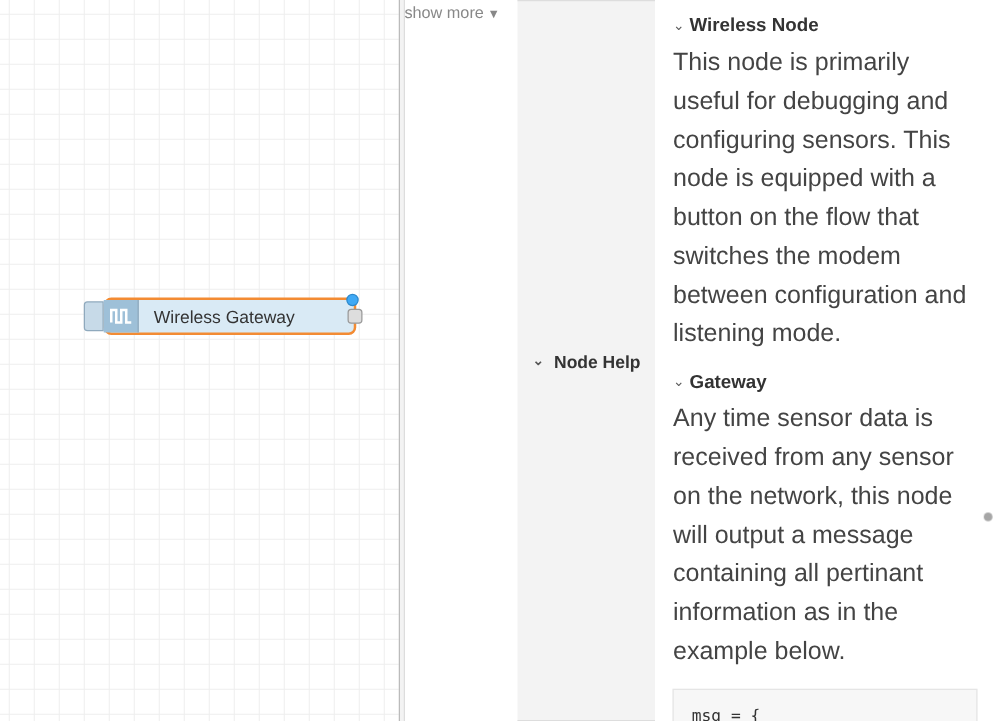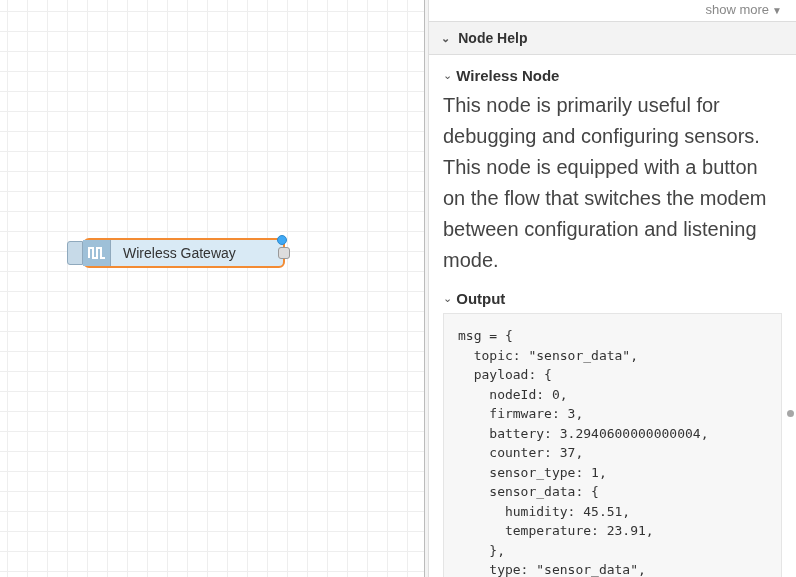--- a/index.html
+++ b/index.html
@@ -71,21 +71,20 @@
       right: -4px; top: -5px;
       width: 10px; height: 10px;
       border-radius: 50%;
       background: #3fa9f5;
       border: 1px solid #2d89cc;
     }
     .sidebar {
       flex: 1;
       height: 577px;
       display: flex;
-      flex-direction: column;
       background: #fff;
       position: relative;
     }
     .showmore {
       text-align: right;
       color: #888;
       font-size: 13px;
       padding: 2px 14px 4px 0;
     }
     .showmore .caret { font-size: 10px; margin-left: 3px; }
@@ -171,22 +170,23 @@
 
   <div class="content">
     <div class="h-title">
       <span class="chev2">⌄</span>
       <span>Wireless Node</span>
     </div>
     <p class="para">This node is primarily useful for debugging and configuring sensors. This node is equipped with a button on the flow that switches the modem between configuration and listening mode.</p>
 
     <div class="h-title">
       <span class="chev2">⌄</span>
-      <span>Output</span>
+      <span>Gateway</span>
     </div>
+    <p class="para">Any time sensor data is received from any sensor on the network, this node will output a message containing all pertinant information as in the example below.</p>
 
     <pre class="code">msg = {
   topic: "sensor_data",
   payload: {
     nodeId: 0,
     firmware: 3,
     battery: 3.2940600000000004,
     counter: 37,
     sensor_type: 1,
     sensor_data: {

